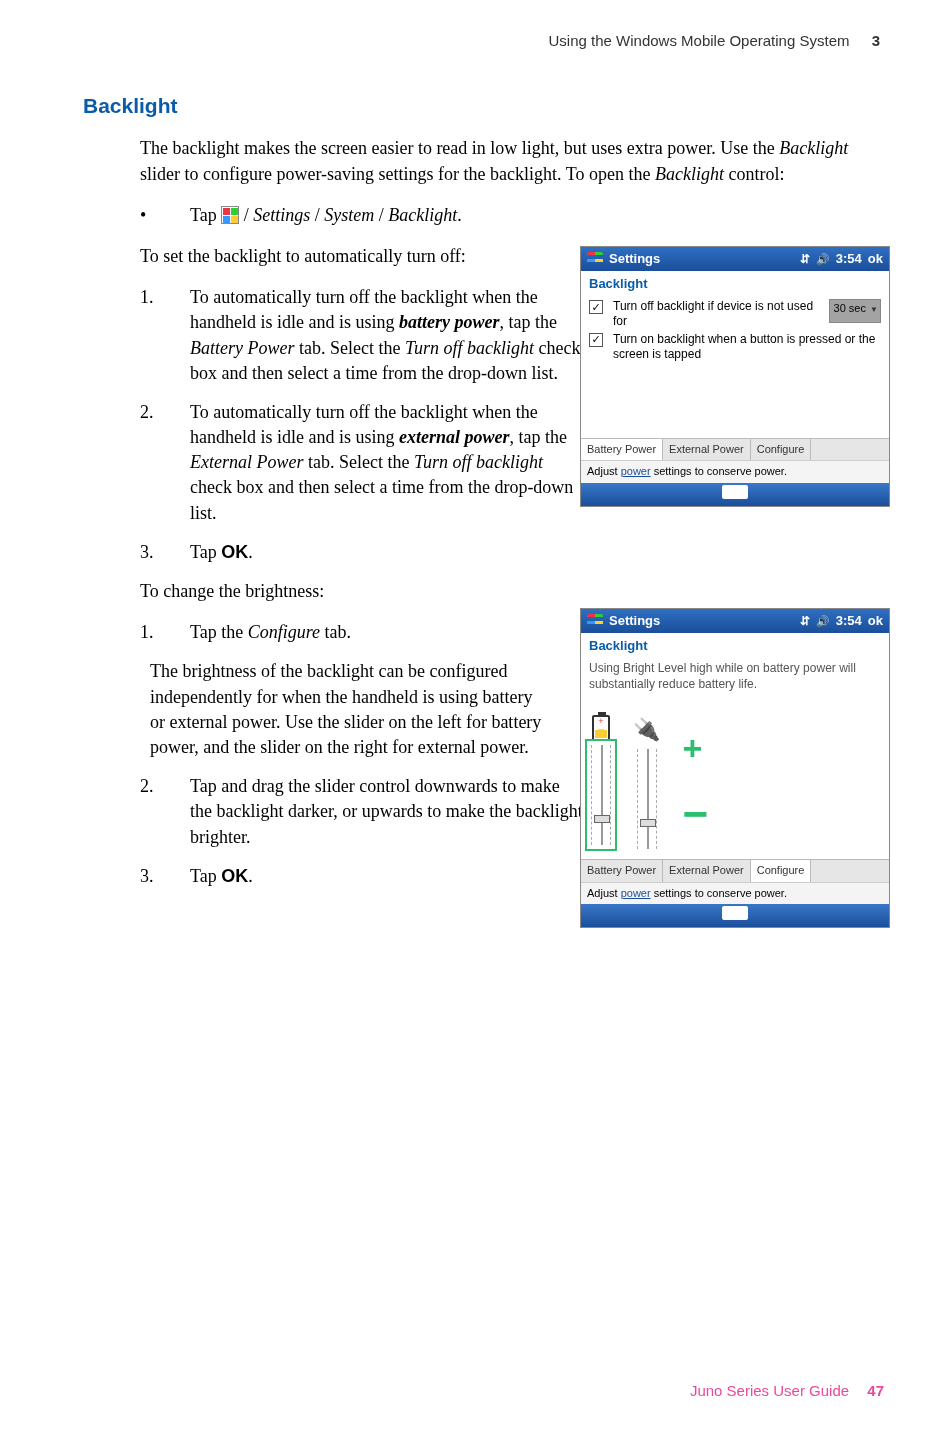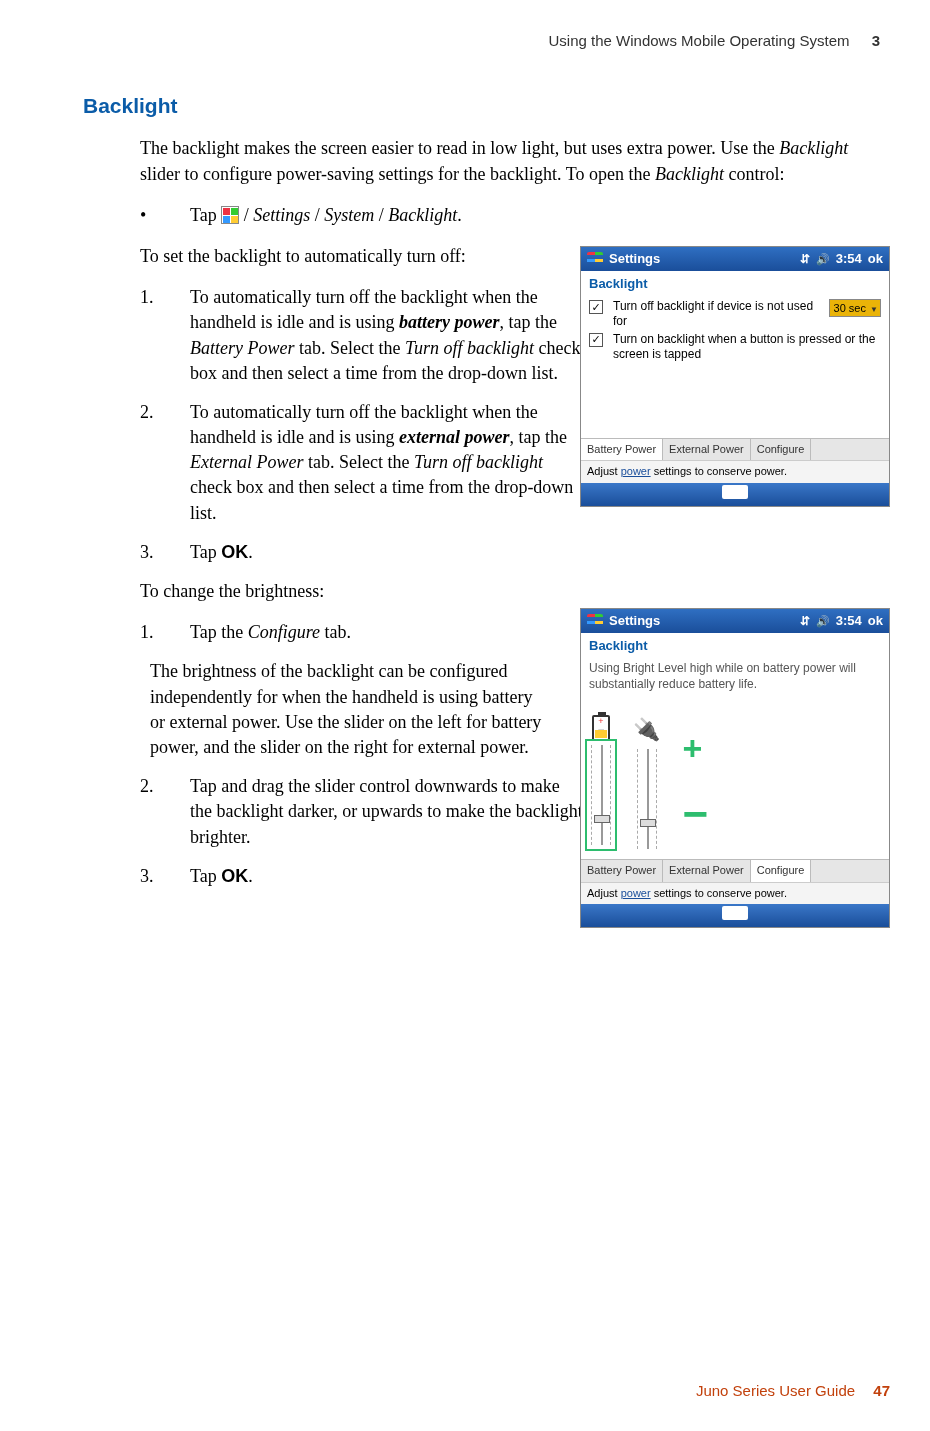--- a/index.html
+++ b/index.html
@@ -97,22 +97,22 @@
     .check-row { display: flex; align-items: flex-start; gap: 10px; margin-bottom: 4px; }
     .chk {
       width: 14px; height: 14px; border: 1px solid #555; background: #fff;
       display: inline-flex; align-items: center; justify-content: center;
       font-size: 11px; flex-shrink: 0; margin-top: 1px;
     }
     .chk::after { content: "✓"; }
     .check-text { flex: 1; line-height: 1.2; }
     .dd {
       border: 1px solid #888; padding: 0 14px 0 4px;
-      font-size: 11px; position: relative; background: #eab308;
-      flex-shrink: 0; height: 18px; line-height: 16px;
+      font-size: 11px; position: relative; background: #a3a3a3;
+      flex-shrink: 0; height: 24px; line-height: 16px;
     }
     .dd::after {
       content: "▼"; font-size: 8px; position: absolute; right: 2px; top: 2px; color: #333;
     }
     .shot-pad { height: 65px; }
     .tab-row { display: flex; border-top: 1px solid #bbb; background: #e6e6e6; }
     .tab {
       padding: 3px 6px; font-size: 11px; border-right: 1px solid #bbb;
       background: #e6e6e6; color: #333;
     }
@@ -154,22 +154,22 @@
     }
     .vslider .thumb {
       position: absolute; left: 2px; width: 16px; height: 8px;
       background: #ddd; border: 1px solid #666;
     }
     .vslider.sel { outline: 2px solid #2dbd6e; outline-offset: 4px; }
     .plusminus { display: flex; flex-direction: column; gap: 40px; padding-top: 16px; }
     .big-plus { color: #2dbd6e; font-size: 34px; font-weight: bold; line-height: 1; }
     .big-minus { color: #2dbd6e; font-size: 44px; font-weight: bold; line-height: 0.4; }
     .footer {
-      position: absolute; bottom: 30px; right: 40px;
-      font-family: 'Trebuchet MS', sans-serif; font-size: 15px; color: #c2410c;
+      position: absolute; bottom: 30px; right: 46px;
+      font-family: 'Trebuchet MS', sans-serif; font-size: 15px; color: #ec4899;
     }
     .footer .pg { font-weight: bold; margin-left: 14px; }
     .start-icon {
       display: inline-block; width: 18px; height: 18px; vertical-align: -3px;
       border: 1px solid #888;
       background:
         linear-gradient(#e34 0 100%) 1px 1px/7px 7px no-repeat,
         linear-gradient(#3c3 0 100%) 9px 1px/7px 7px no-repeat,
         linear-gradient(#39f 0 100%) 1px 9px/7px 7px no-repeat,
         linear-gradient(#fc3 0 100%) 9px 9px/7px 7px no-repeat,

